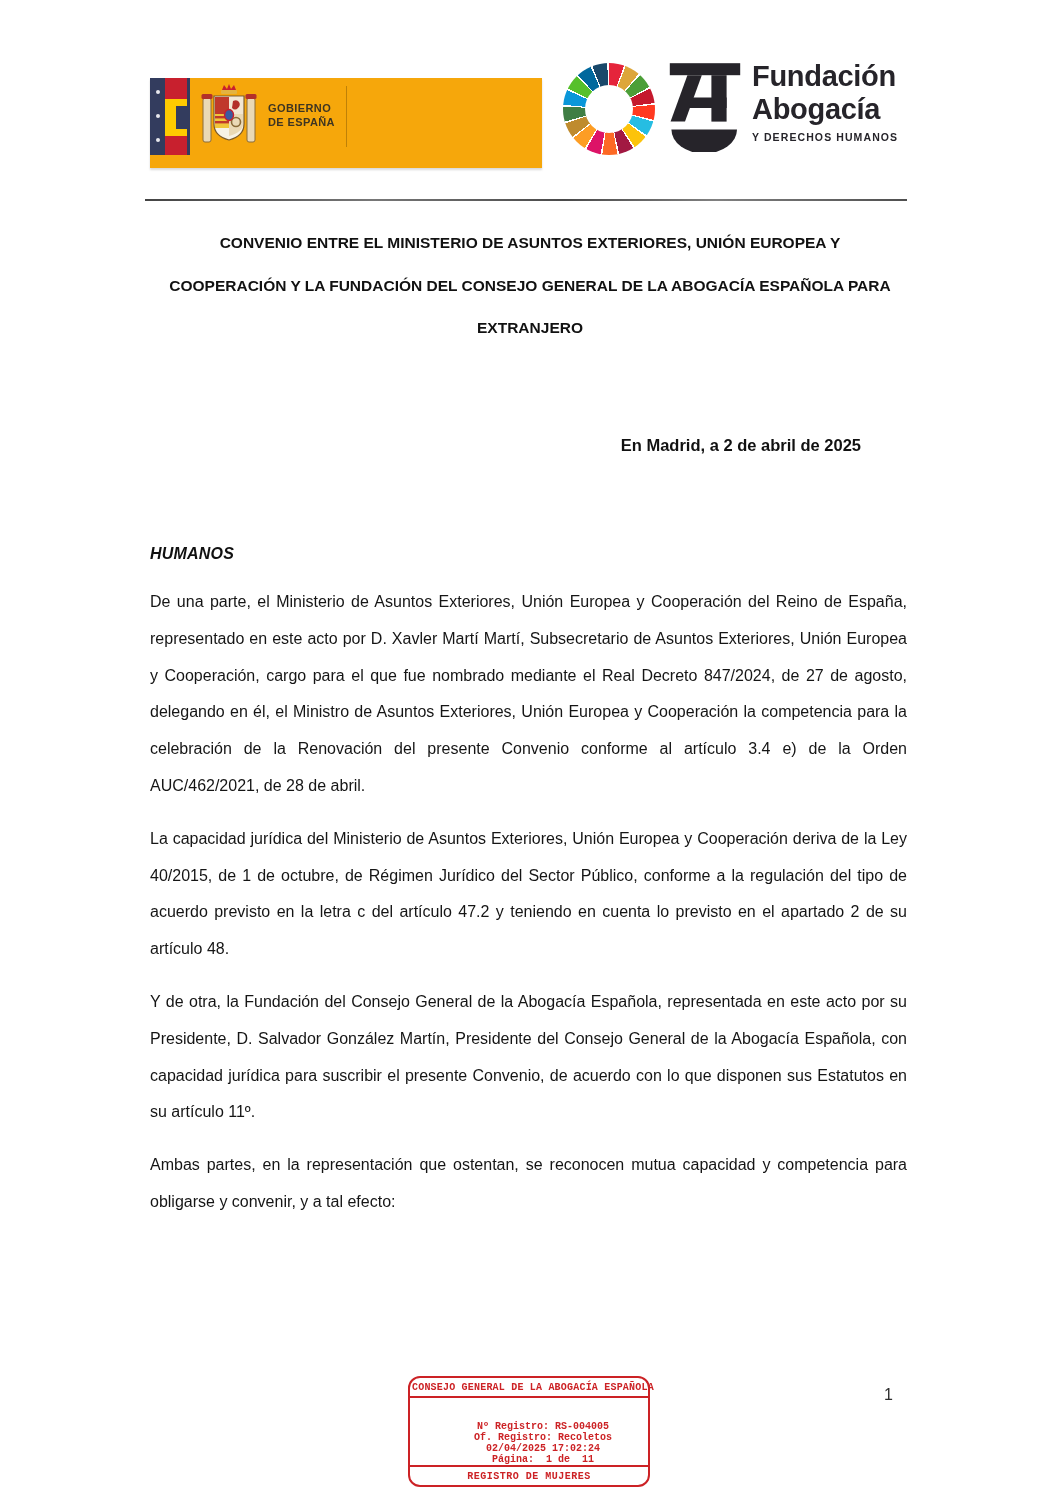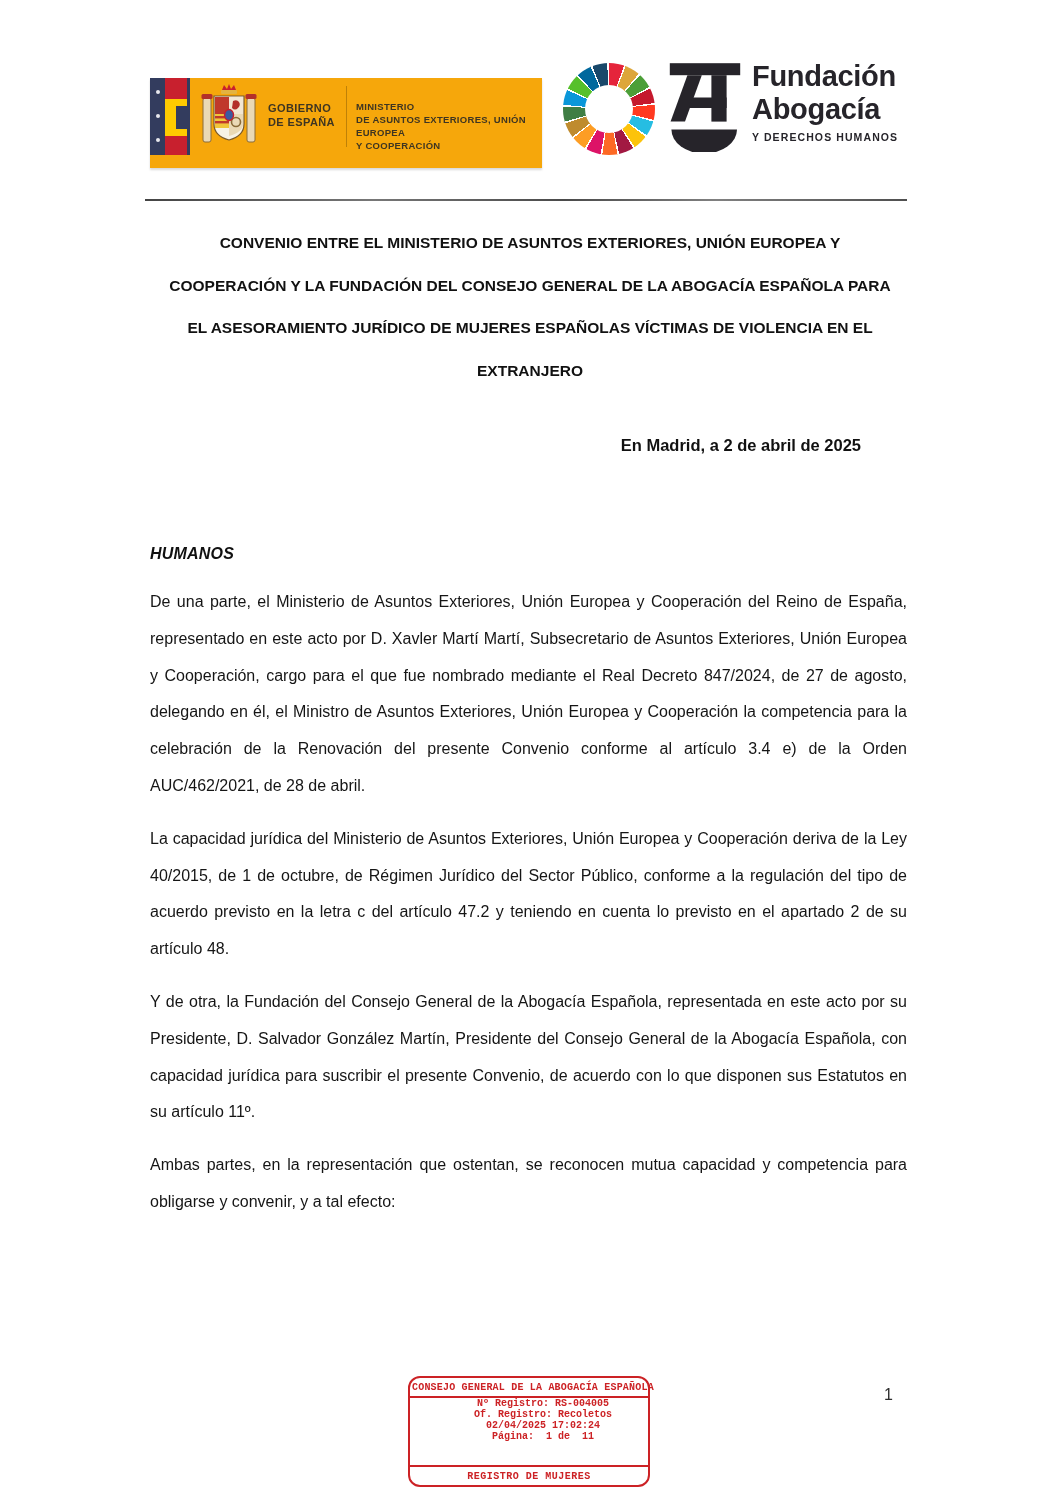--- a/index.html
+++ b/index.html
@@ -107,21 +107,21 @@
     color:var(--stamp-red,#cc2225);
     font-family:"Liberation Mono","DejaVu Sans Mono",monospace;
     font-weight:bold;font-size:10px;
     display:flex;flex-direction:column;
   }
   .stamp-header{
     text-align:center;padding:4px 2px 3px 2px;
     border-bottom:2px solid var(--stamp-red,#cc2225);
     white-space:pre;letter-spacing:.2px;
   }
-  .stamp-lines{flex:1;display:flex;flex-direction:column;justify-content:flex-start;padding-left:28px;}
+  .stamp-lines{flex:1;display:flex;flex-direction:column;justify-content:flex-end;padding-left:28px;}
   .stamp-line{text-align:center;white-space:pre;}
   .stamp-footer{
     border-top:2px solid var(--stamp-red,#cc2225);
     text-align:center;padding:4px 0 3px 0;white-space:pre;letter-spacing:.5px;
   }
 
   .page-number{
     position:absolute;left:884px;top:1386px;
     font-size:16px;color:#2e2e2e;
   }
@@ -161,25 +161,20 @@
       <rect x="15" y="39" width="14" height="2.4" fill="#c0392b"></rect>
       <path d="M29 32 H43 V42 Q43 50 29 54 Z" fill="#ead9b6"></path>
       <circle cx="36" cy="40" r="4.5" fill="none" stroke="#8a6c3a" stroke-width="1.6"></circle>
       <ellipse cx="29" cy="33" rx="4.5" ry="5.5" fill="#3b5aa0" stroke="#c8202e" stroke-width="1.4"></ellipse>
     </svg>
     <div class="gov-text">
       <div>GOBIERNO</div>
       <div>DE ESPAÑA</div>
     </div>
     <div class="gov-divider"></div>
-    <div class="ministry-text">
-      <div>MINISTERIO</div>
-      <div>DE ASUNTOS EXTERIORES, UNIÓN EUROPEA</div>
-      <div>Y COOPERACIÓN</div>
-    </div>
   </div>
 
   <div class="sdg-wheel" style="background: conic-gradient(rgb(229, 36, 59) 0deg, rgb(229, 36, 59) 18.98deg, rgb(255, 255, 255) 18.98deg, rgb(255, 255, 255) 21.18deg, rgb(221, 166, 58) 21.18deg, rgb(221, 166, 58) 40.15deg, rgb(255, 255, 255) 40.15deg, rgb(255, 255, 255) 42.35deg, rgb(76, 159, 56) 42.35deg, rgb(76, 159, 56) 61.33deg, rgb(255, 255, 255) 61.33deg, rgb(255, 255, 255) 63.53deg, rgb(197, 25, 45) 63.53deg, rgb(197, 25, 45) 82.51deg, rgb(255, 255, 255) 82.51deg, rgb(255, 255, 255) 84.71deg, rgb(255, 58, 33) 84.71deg, rgb(255, 58, 33) 103.68deg, rgb(255, 255, 255) 103.68deg, rgb(255, 255, 255) 105.88deg, rgb(38, 189, 226) 105.88deg, rgb(38, 189, 226) 124.86deg, rgb(255, 255, 255) 124.86deg, rgb(255, 255, 255) 127.06deg, rgb(252, 195, 11) 127.06deg, rgb(252, 195, 11) 146.04deg, rgb(255, 255, 255) 146.04deg, rgb(255, 255, 255) 148.24deg, rgb(162, 25, 66) 148.24deg, rgb(162, 25, 66) 167.21deg, rgb(255, 255, 255) 167.21deg, rgb(255, 255, 255) 169.41deg, rgb(253, 105, 37) 169.41deg, rgb(253, 105, 37) 188.39deg, rgb(255, 255, 255) 188.39deg, rgb(255, 255, 255) 190.59deg, rgb(221, 19, 103) 190.59deg, rgb(221, 19, 103) 209.56deg, rgb(255, 255, 255) 209.56deg, rgb(255, 255, 255) 211.76deg, rgb(253, 157, 36) 211.76deg, rgb(253, 157, 36) 230.74deg, rgb(255, 255, 255) 230.74deg, rgb(255, 255, 255) 232.94deg, rgb(191, 139, 46) 232.94deg, rgb(191, 139, 46) 251.92deg, rgb(255, 255, 255) 251.92deg, rgb(255, 255, 255) 254.12deg, rgb(63, 126, 68) 254.12deg, rgb(63, 126, 68) 273.09deg, rgb(255, 255, 255) 273.09deg, rgb(255, 255, 255) 275.29deg, rgb(10, 151, 217) 275.29deg, rgb(10, 151, 217) 294.27deg, rgb(255, 255, 255) 294.27deg, rgb(255, 255, 255) 296.47deg, rgb(86, 192, 43) 296.47deg, rgb(86, 192, 43) 315.45deg, rgb(255, 255, 255) 315.45deg, rgb(255, 255, 255) 317.65deg, rgb(0, 104, 157) 317.65deg, rgb(0, 104, 157) 336.62deg, rgb(255, 255, 255) 336.62deg, rgb(255, 255, 255) 338.82deg, rgb(25, 72, 106) 338.82deg, rgb(25, 72, 106) 357.8deg, rgb(255, 255, 255) 357.8deg, rgb(255, 255, 255) 360deg);">
     <div class="hub"></div>
   </div>
 
   <svg class="fund-logo" width="80" height="92" viewBox="0 0 100 115">
     <g fill="#26242a">
       <rect x="6" y="4" width="88" height="15"></rect>
       <polygon points="28,19 46,19 25,77 7,77"></polygon>
@@ -192,21 +187,20 @@
     <div class="big">Fundación</div>
     <div class="big">Abogacía</div>
     <div class="small">Y DERECHOS HUMANOS</div>
   </div>
 
   <div class="rule"></div>
 
   <div class="title">
     <div>CONVENIO ENTRE EL MINISTERIO DE ASUNTOS EXTERIORES, UNIÓN EUROPEA Y</div>
     <div>COOPERACIÓN Y LA FUNDACIÓN DEL CONSEJO GENERAL DE LA ABOGACÍA ESPAÑOLA PARA</div>
-    <div>EL ASESORAMIENTO JURÍDICO DE MUJERES ESPAÑOLAS VÍCTIMAS DE VIOLENCIA EN EL</div>
     <div>EXTRANJERO</div>
   </div>
 
   <div class="date-line">En Madrid, a 2 de abril de 2025</div>
 
   <div class="section-heading">HUMANOS</div>
 
   <div class="body-text">
     <p>De una parte, el Ministerio de Asuntos Exteriores, Unión Europea y Cooperación del Reino de España, representado en este acto por D. Xavler Martí Martí, Subsecretario de Asuntos Exteriores, Unión Europea y Cooperación, cargo para el que fue nombrado mediante el Real Decreto 847/2024, de 27 de agosto, delegando en él, el Ministro de Asuntos Exteriores, Unión Europea y Cooperación la competencia para la celebración de la Renovación del presente Convenio conforme al artículo 3.4 e) de la Orden AUC/462/2021, de 28 de abril.</p>
     <p>La capacidad jurídica del Ministerio de Asuntos Exteriores, Unión Europea y Cooperación deriva de la Ley 40/2015, de 1 de octubre, de Régimen Jurídico del Sector Público, conforme a la regulación del tipo de acuerdo previsto en la letra c del artículo 47.2 y teniendo en cuenta lo previsto en el apartado 2 de su artículo 48.</p>

